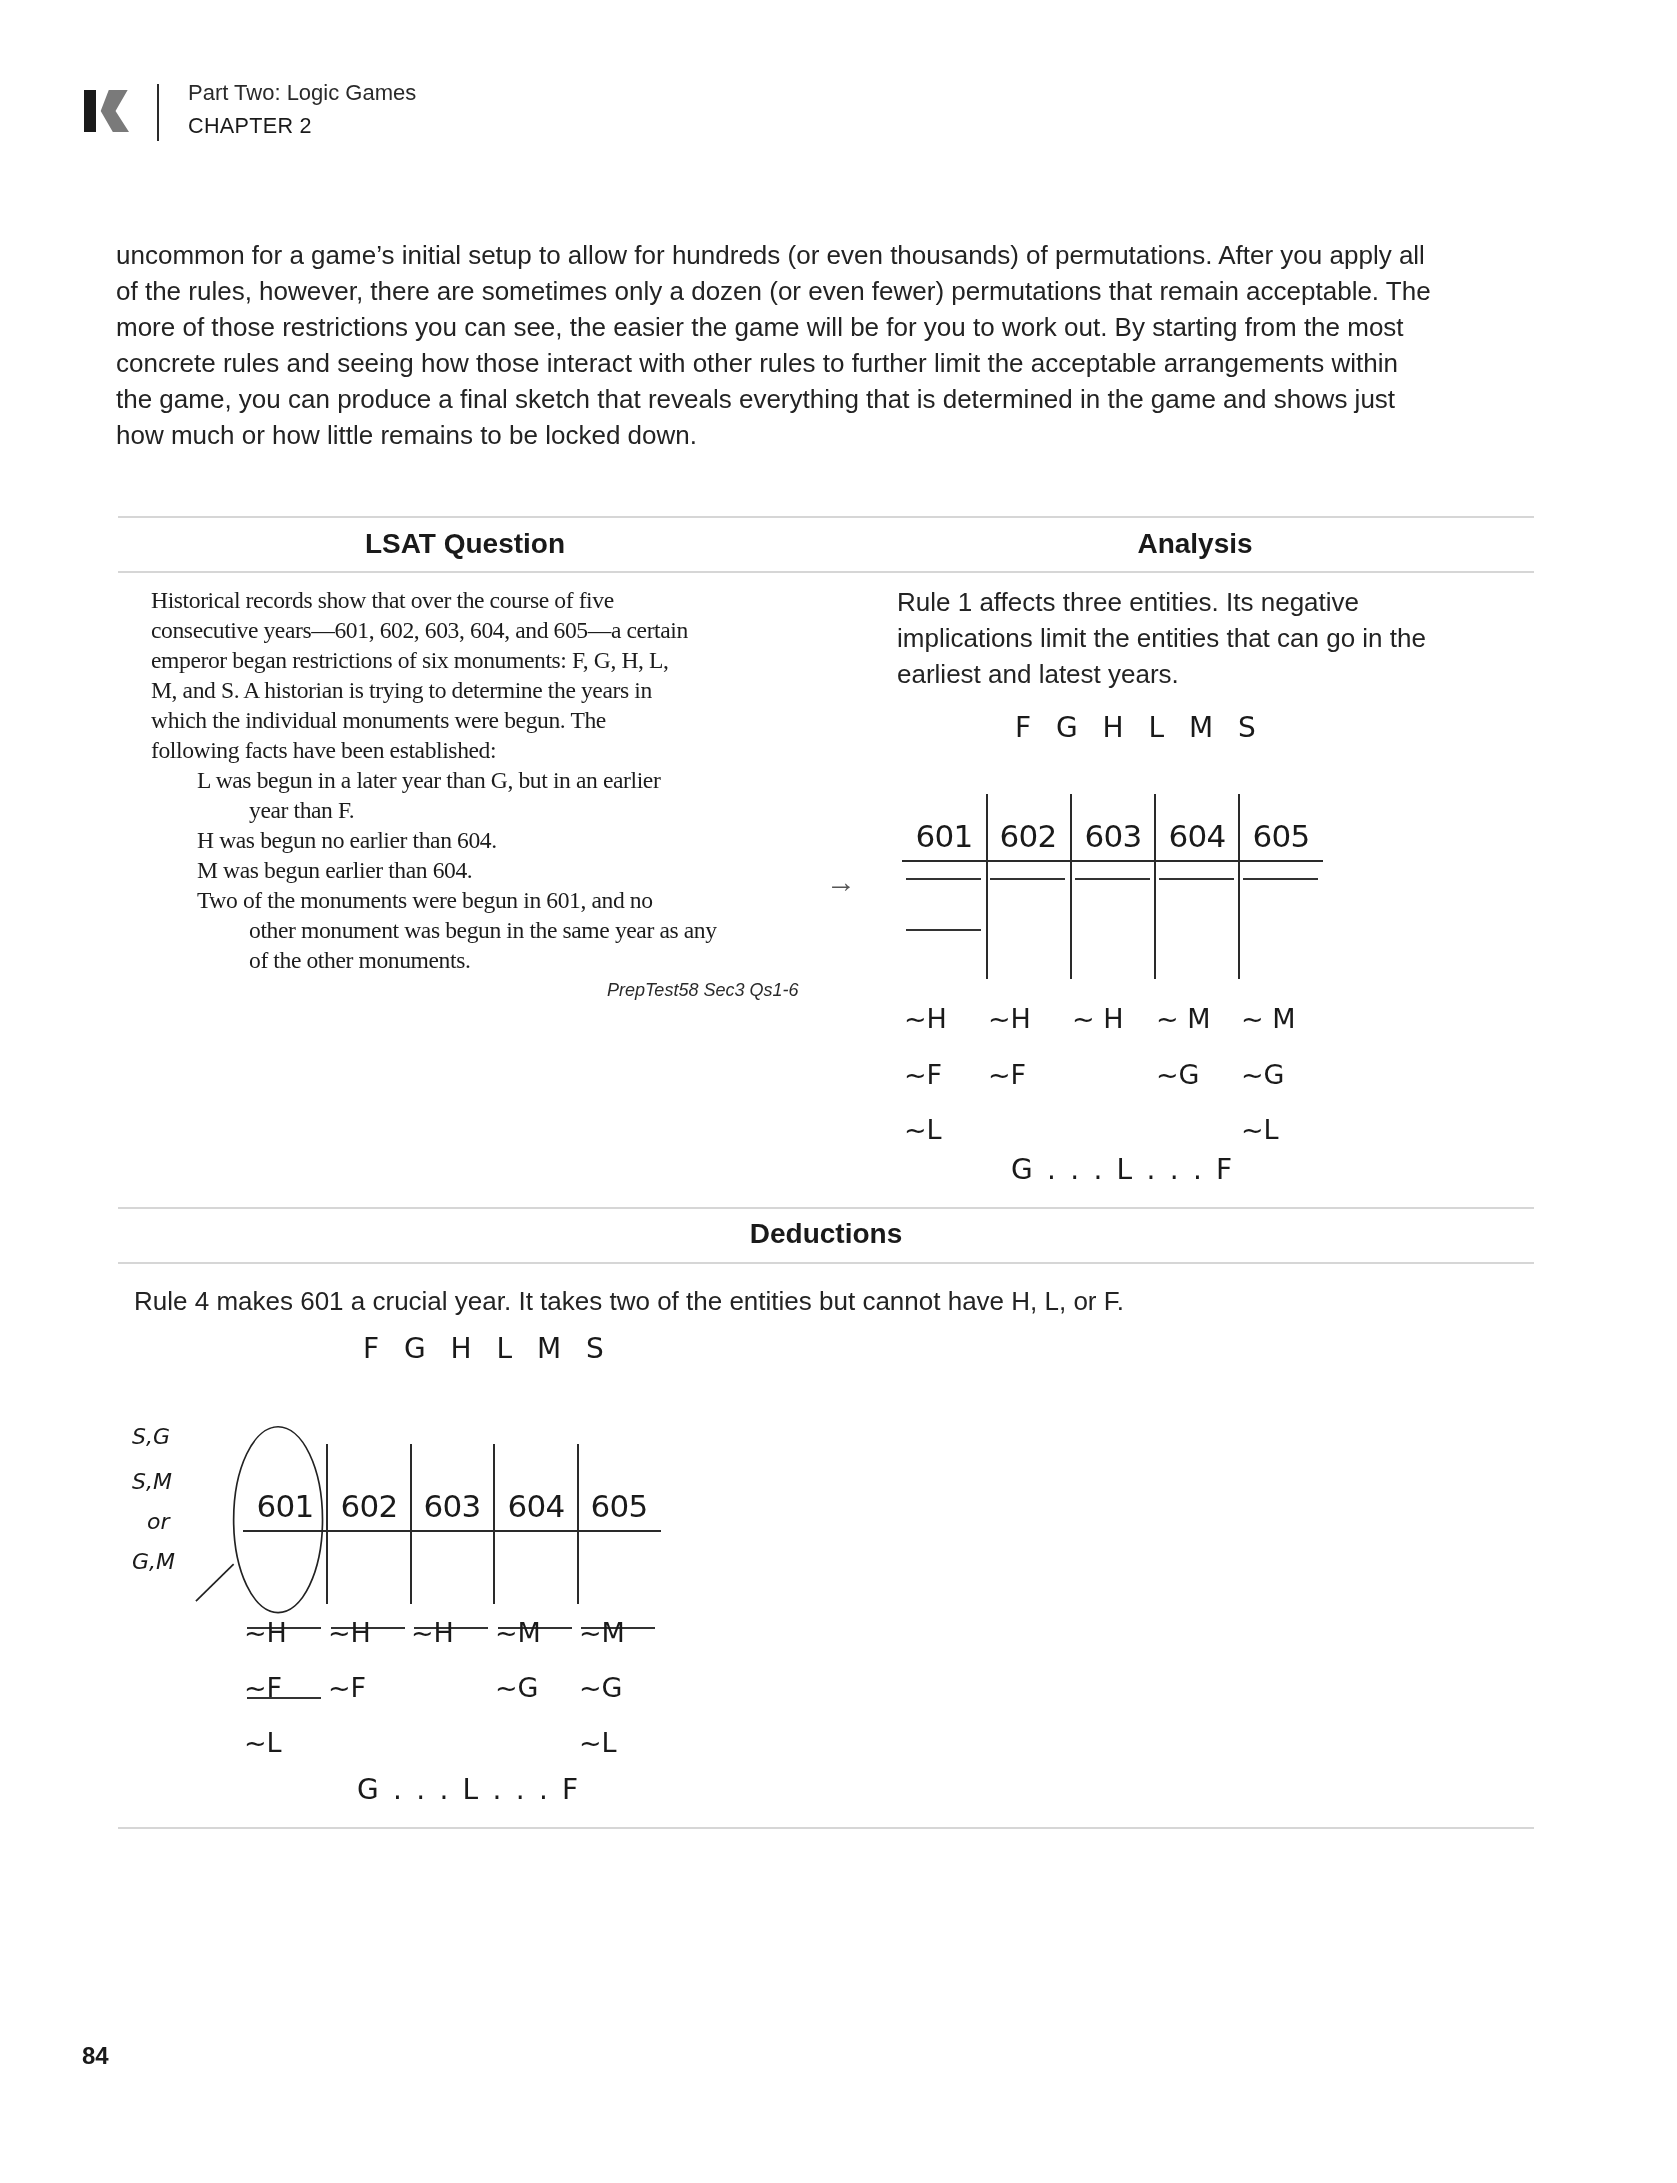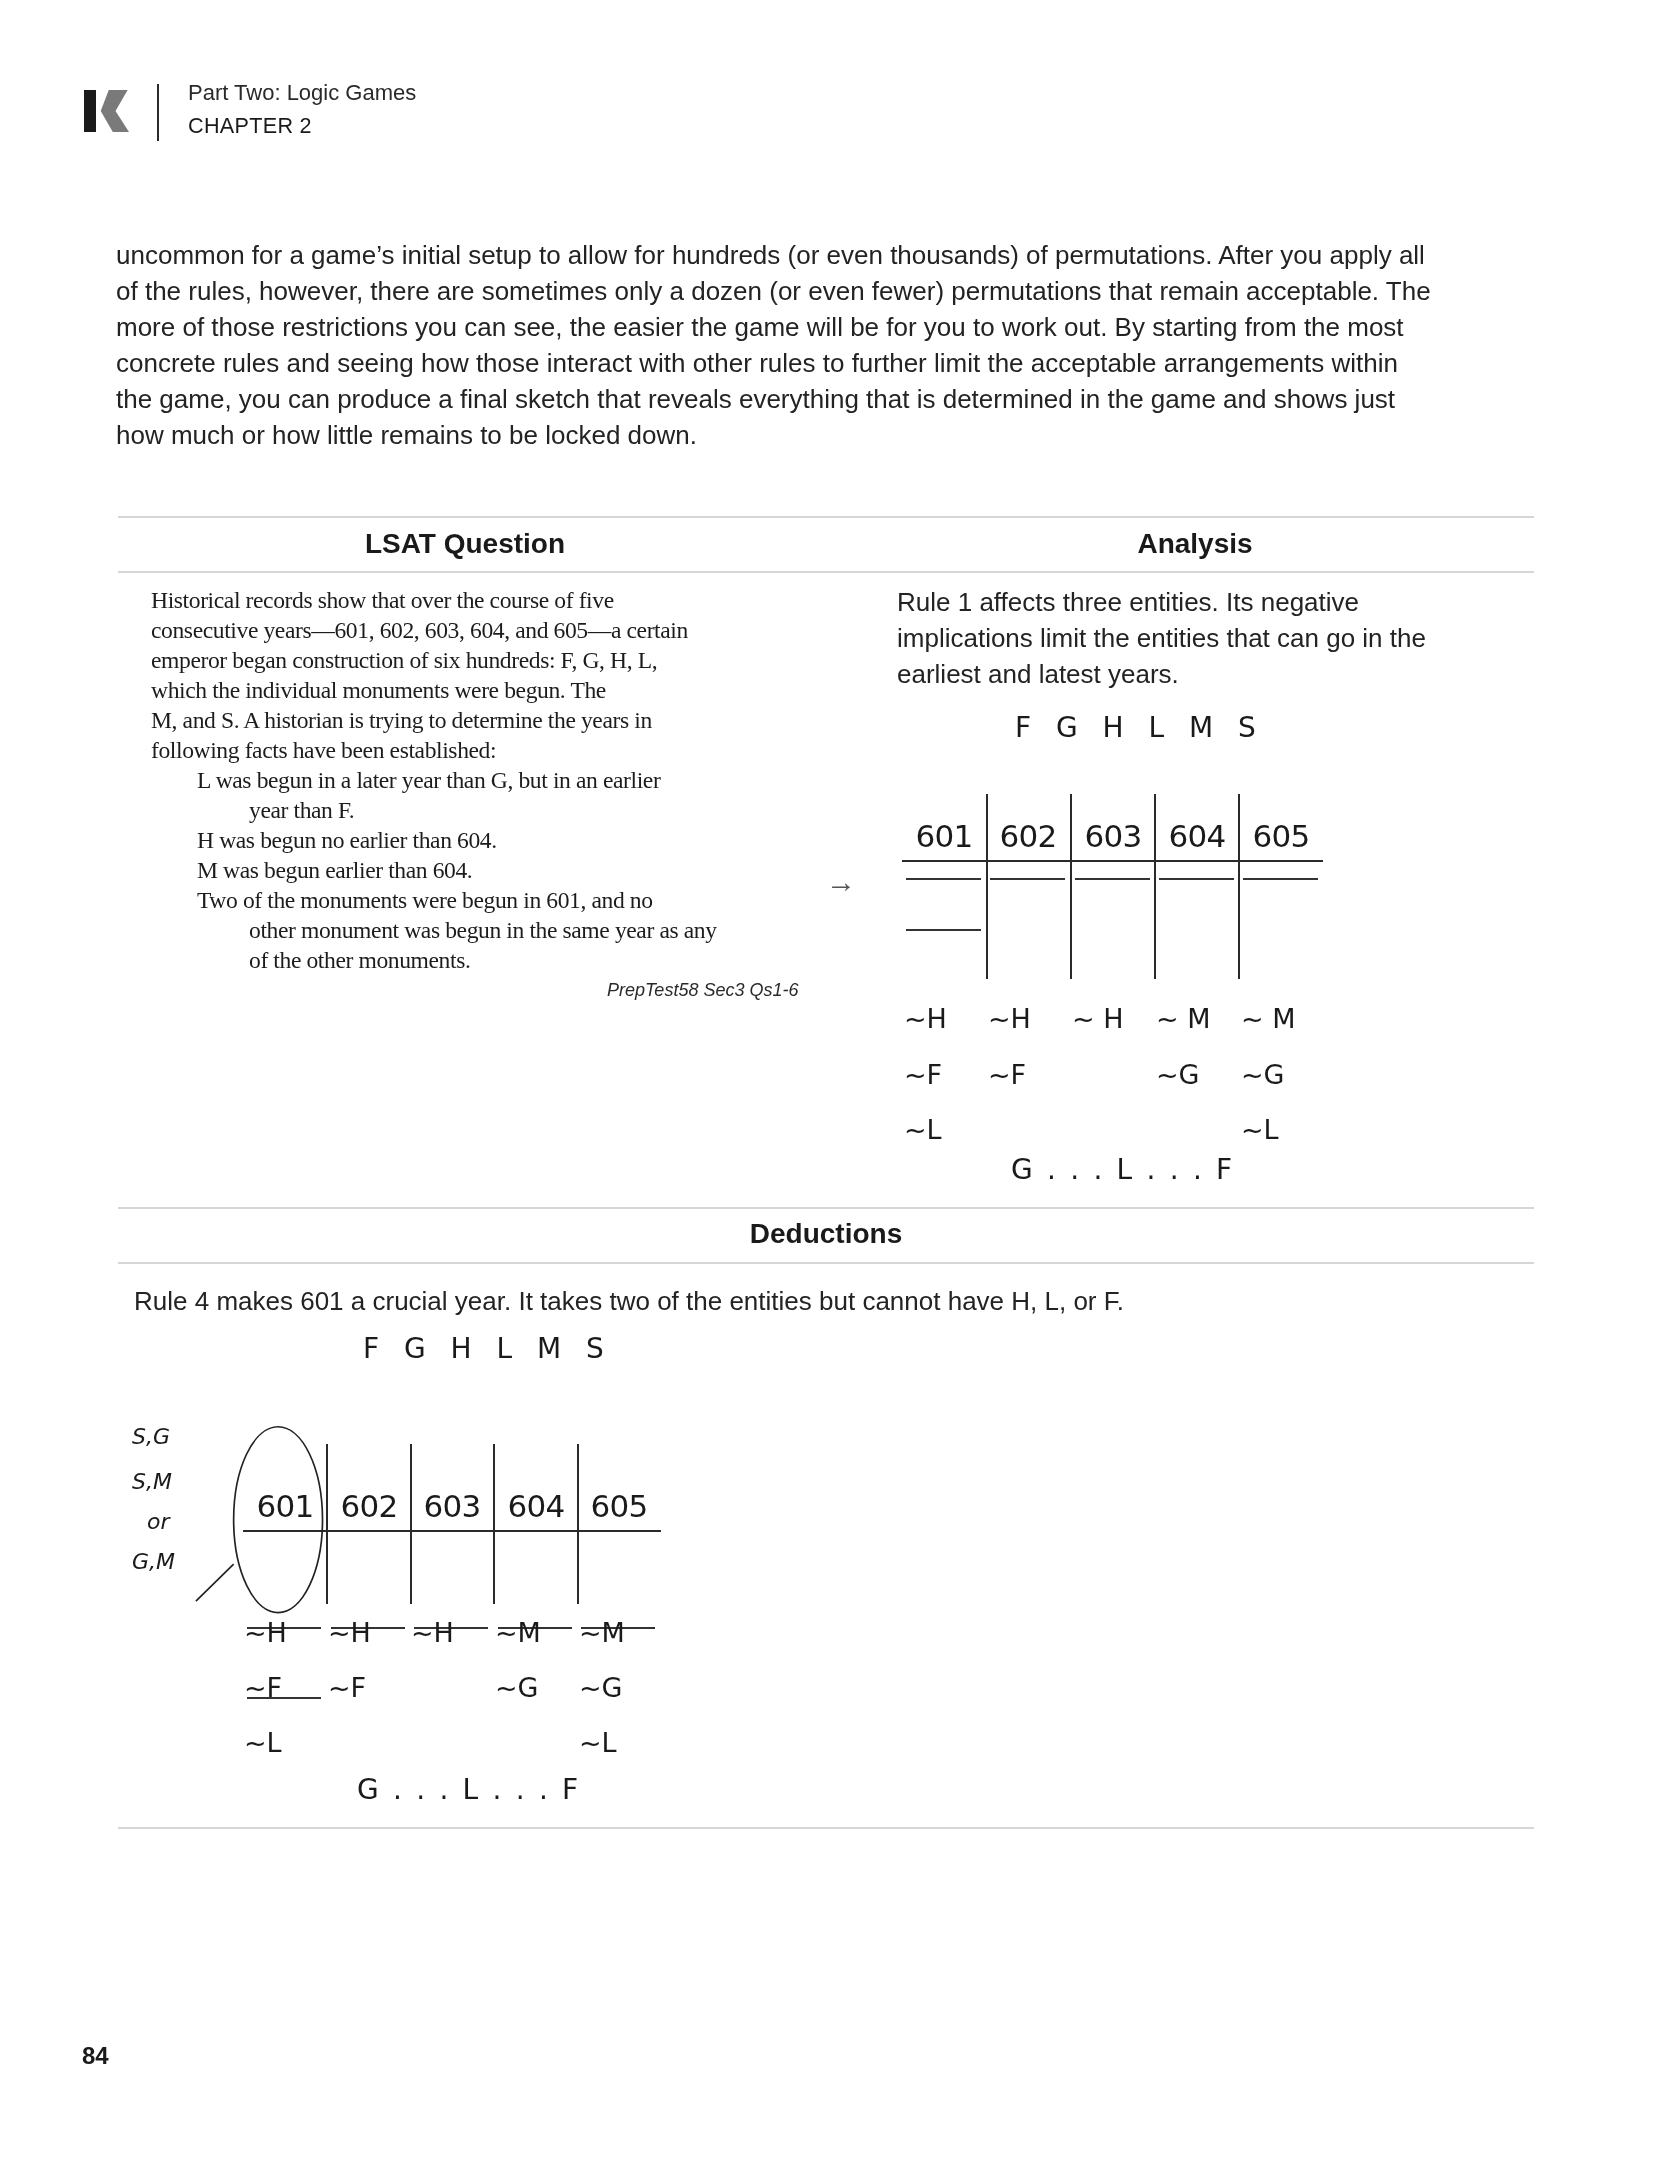--- a/index.html
+++ b/index.html
@@ -77,23 +77,23 @@
 </div>
 
 <div class="abs rule" style="top:516px;"></div>
 <div class="abs col-head sans" style="left:118px; width:694px; top:528px;">LSAT Question</div>
 <div class="abs col-head sans" style="left:856px; width:678px; top:528px;">Analysis</div>
 <div class="abs rule" style="top:571px;"></div>
 
 <div class="abs question serif">
   <div>Historical records show that over the course of five</div>
   <div>consecutive years—601, 602, 603, 604, and 605—a certain</div>
-  <div>emperor began construction of six hundreds: F, G, H, L,</div>
+  <div>emperor began restrictions of six monuments: F, G, H, L,</div>
+  <div>M, and S. A historian is trying to determine the years in</div>
   <div>which the individual monuments were begun. The</div>
-  <div>M, and S. A historian is trying to determine the years in</div>
   <div>following facts have been established:</div>
   <div class="q-rule">L was begun in a later year than G, but in an earlier</div>
   <div class="q-cont">year than F.</div>
   <div class="q-rule">H was begun no earlier than 604.</div>
   <div class="q-rule">M was begun earlier than 604.</div>
   <div class="q-rule">Two of the monuments were begun in 601, and no</div>
   <div class="q-cont">other monument was begun in the same year as any</div>
   <div class="q-cont">of the other monuments.</div>
 </div>
 <div class="abs source" style="left:607px; top:980px;">PrepTest58 Sec3 Qs1-6</div>

